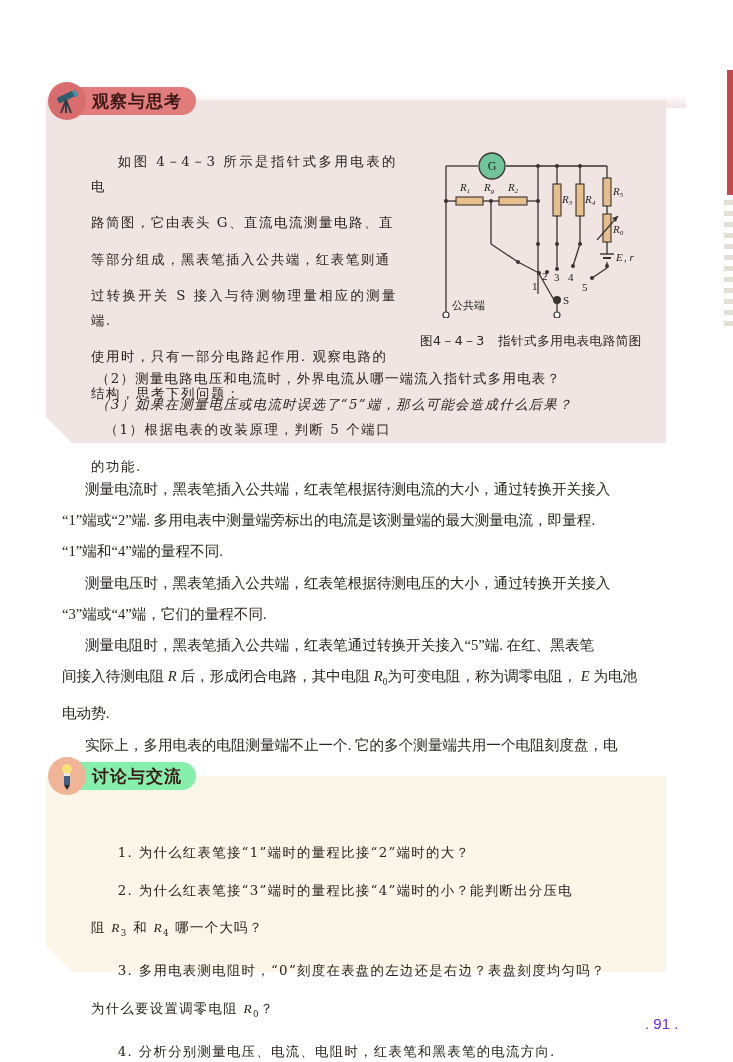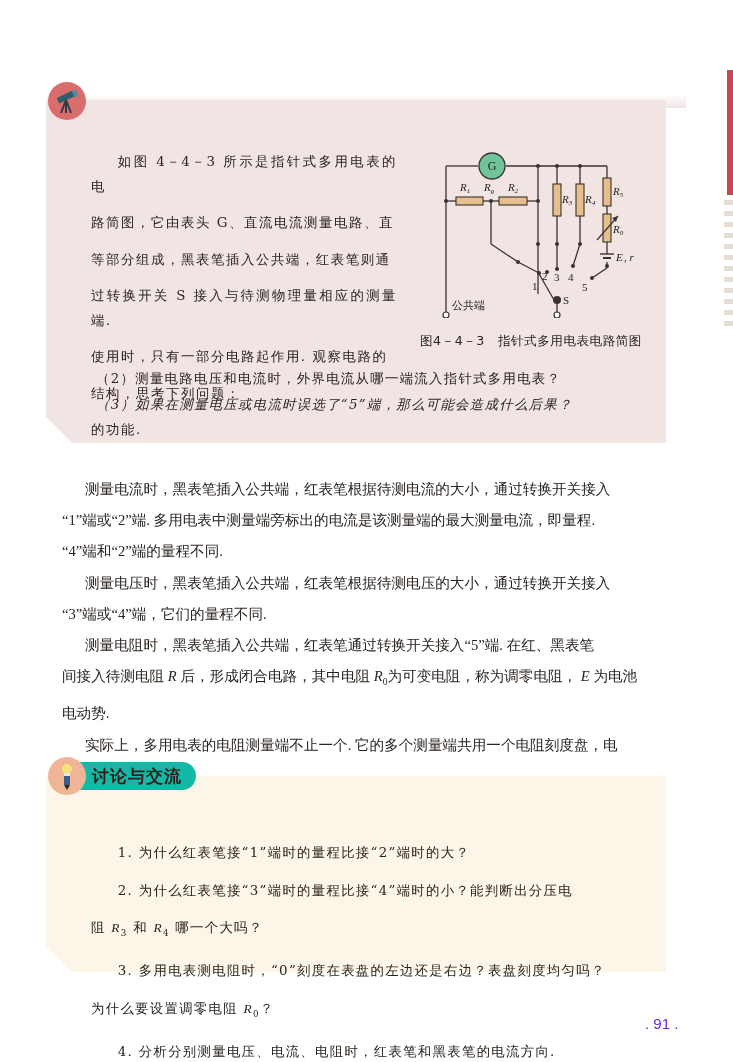--- a/index.html
+++ b/index.html
@@ -36,21 +36,21 @@
   .badge-pill {
     height:28px; margin-left:-12px; padding:0 14px 0 18px; border-radius:0 14px 14px 0;
     display:flex; align-items:center; font-family:"DejaVu Sans","Liberation Sans",sans-serif;
     font-weight:bold; font-size:17px; letter-spacing:1px;
   }
   .badge-obs { left:48px; top:82px; }
   .badge-obs .badge-circle { background:#d96c6c; }
   .badge-obs .badge-pill { background:#e27c7c; color:#3b1816; }
   .badge-disc { left:48px; top:757px; }
   .badge-disc .badge-circle { background:#f0b497; }
-  .badge-disc .badge-pill { background:#14b8a6; color:#3b1816; }
+  .badge-disc .badge-pill { background:#86efac; color:#3b1816; }
 
   .obs-text {
     position:absolute; left:79px; top:138px; width:330px;
     font-size:13.4px; line-height:24.5px; letter-spacing:1.6px; text-align:justify;
   }
   .obs-text p { margin:12px; }
   .indent { text-indent:2em; }
 
   .q-line {
     position:absolute; left:79px; font-size:13.4px; letter-spacing:1.3px; white-space:nowrap;
@@ -104,29 +104,31 @@
 <div class="badge badge-obs">
   <div class="badge-circle">
     <svg width="28" height="28" viewBox="0 0 28 28">
       <rect x="4" y="7" width="18" height="6" rx="1.5" transform="rotate(-25 13 10)" fill="#2c5e6e"></rect>
       <rect x="20" y="3" width="4" height="7" transform="rotate(-25 22 6)" fill="#4a8fa3"></rect>
       <line x1="13" y1="13" x2="8" y2="26" stroke="#2c3e44" stroke-width="2"></line>
       <line x1="13" y1="13" x2="13" y2="26" stroke="#2c3e44" stroke-width="2"></line>
       <line x1="13" y1="13" x2="18" y2="26" stroke="#2c3e44" stroke-width="2"></line>
     </svg>
   </div>
+  <div class="badge-pill">观察与思考</div>
 </div>
 
 <div class="obs-text">
   <p class="indent">如图 4－4－3 所示是指针式多用电表的电</p>
   <p>路简图，它由表头 G、直流电流测量电路、直</p>
   <p>等部分组成，黑表笔插入公共端，红表笔则通</p>
   <p>过转换开关 S 接入与待测物理量相应的测量端.</p>
   <p>使用时，只有一部分电路起作用. 观察电路的</p>
   <p>结构，思考下列问题：</p>
+  <p class="indent" style="text-indent:1em;">（1）根据电表的改装原理，判断 5 个端口</p>
   <p>的功能.</p>
 </div>
 
 <div class="q-line" style="top:370px; left:96px;">（2）测量电路电压和电流时，外界电流从哪一端流入指针式多用电表？</div>
 <div class="q-line" style="top:396px; left:96px;font-style:italic;">（3）如果在测量电压或电流时误选了“5”端，那么可能会造成什么后果？</div>
 
 <div class="figure">
   <svg width="225" height="170" viewBox="0 0 225 170" font-family="Liberation Serif, serif">
     <g stroke="#3a3230" stroke-width="1.3" fill="none">
 
@@ -222,21 +224,21 @@
       <text x="131" y="156">S</text>
     </g>
     <text x="20" y="161" font-size="11" fill="#222" font-family="DejaVu Sans, sans-serif">公共端</text>
   </svg>
 </div>
 <div class="fig-caption">图4－4－3　指针式多用电表电路简图</div>
 
 <div class="body-text">
   <p>测量电流时，黑表笔插入公共端，红表笔根据待测电流的大小，通过转换开关接入</p>
   <p class="hang">“1”端或“2”端. 多用电表中测量端旁标出的电流是该测量端的最大测量电流，即量程.</p>
-  <p class="hang">“4”端和“2”端的量程不同.</p>
+  <p class="hang">“1”端和“4”端的量程不同.</p>
   <p>测量电压时，黑表笔插入公共端，红表笔根据待测电压的大小，通过转换开关接入</p>
   <p class="hang">“3”端或“4”端，它们的量程不同.</p>
   <p>测量电阻时，黑表笔插入公共端，红表笔通过转换开关接入“5”端. 在红、黑表笔</p>
   <p class="hang"><span>间接入待测电阻</span> <i class="v">R</i> <span>后，形成闭合电路，其中电阻</span> <i class="v">R</i><sub>0</sub><span>为可变电阻，称为调零电阻，</span> <i class="v">E</i> <span>为电池</span></p>
   <p class="hang">电动势.</p>
   <p>实际上，多用电表的电阻测量端不止一个. 它的多个测量端共用一个电阻刻度盘，电</p>
 </div>
 
 <div class="disc-box"></div>
 <div class="badge badge-disc">

